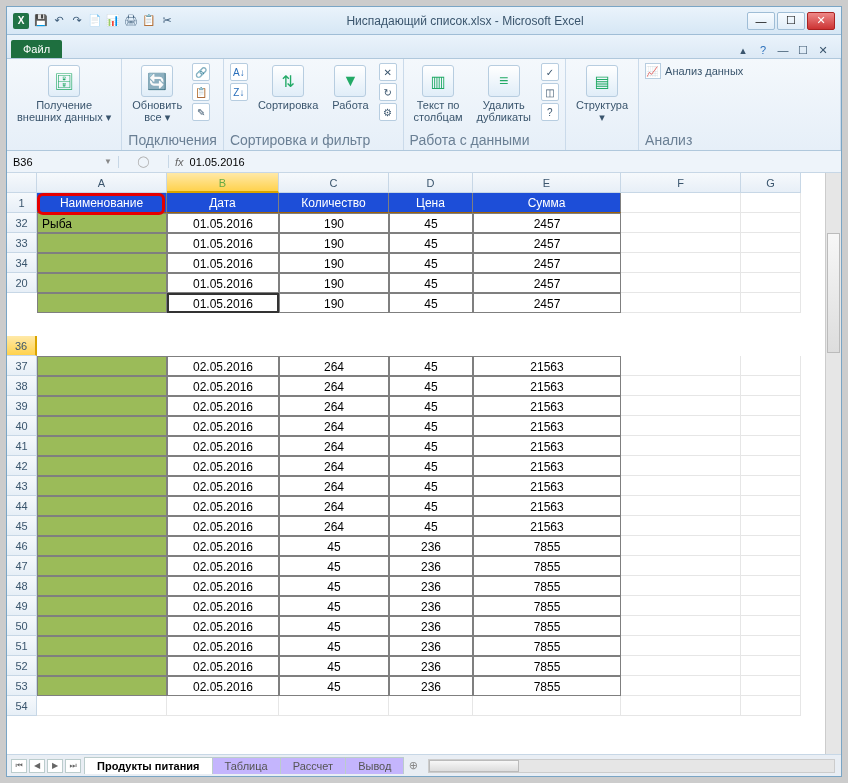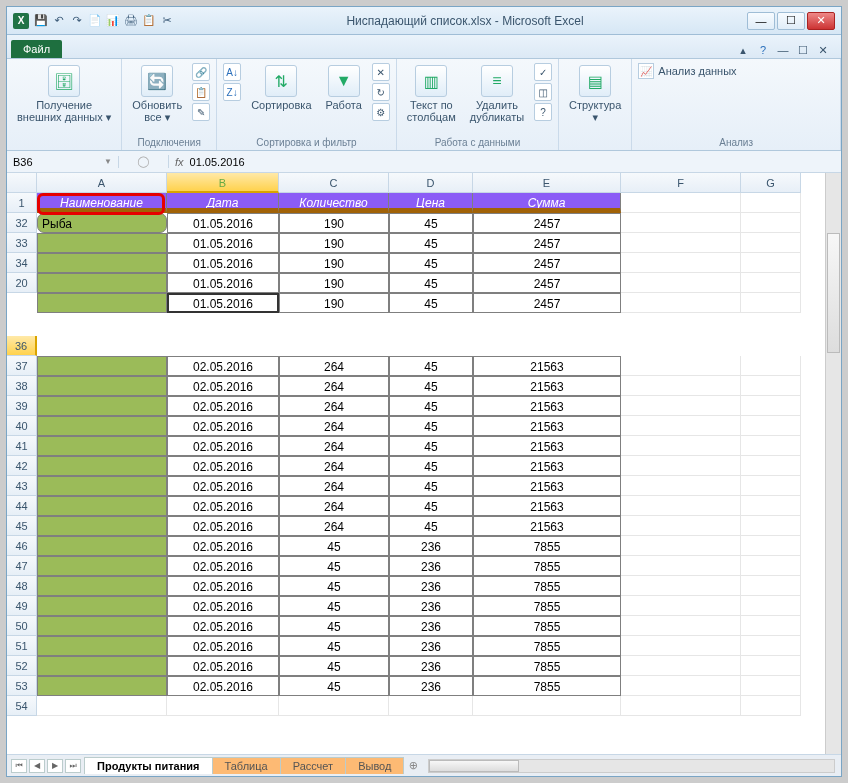--- a/index.html
+++ b/index.html
@@ -26,52 +26,52 @@
 .ribbon-tabs .help span { width: 16px; height: 16px; display: flex; align-items: center; justify-content: center; }
 
 .ribbon { height: 92px; background: linear-gradient(#f4f8fc,#e6eff8); border-bottom: 1px solid #b0c8dc; display: flex; font-size: 11px; color: #3a556d; }
 .grp { border-right: 1px solid #cadaea; padding: 4px 6px 2px; display: flex; flex-direction: column; justify-content: space-between; }
 .grp .row { display: flex; align-items: flex-start; gap: 6px; }
 .grp .bigbtn { display: flex; flex-direction: column; align-items: center; gap: 2px; padding: 2px 4px; }
 .grp .bigbtn .ic { width: 32px; height: 32px; background: linear-gradient(#fff,#e0edf8); border: 1px solid #b7cde0; border-radius: 3px; display: flex; align-items: center; justify-content: center; font-size: 16px; color: #2a6; }
 .grp .bigbtn .lbl { text-align: center; line-height: 1.1; }
 .grp .smcol { display: flex; flex-direction: column; gap: 2px; }
 .grp .smcol span { width: 18px; height: 18px; border: 1px solid #b7cde0; background: #fff; border-radius: 2px; display: flex; align-items: center; justify-content: center; font-size: 10px; }
-.grp .title { text-align: center; font-size: 10px; color: #6a7f94; padding-top: 2px; }
+.grp .title { font-size: 14px; color: #6a7f94; padding-top: 2px; }
 .grp .chk { display: flex; align-items: center; gap: 4px; font-size: 11px; }
 .grp .chk .ic-sm { width: 16px; height: 16px; background: #fff; border: 1px solid #b7cde0; display: flex; align-items: center; justify-content: center; font-size: 10px; }
 
 .namebox-row { height: 22px; background: #eef4fa; border-bottom: 1px solid #c7d7e6; display: flex; align-items: center; font-size: 11px; }
 .namebox { width: 112px; border-right: 1px solid #c7d7e6; padding: 0 6px; display: flex; align-items: center; justify-content: space-between; }
 .namebox .dd { color: #888; font-size: 8px; }
 .fx-area { display: flex; align-items: center; gap: 6px; padding: 0 6px; flex: 1; }
 .fx-area .fx { font-style: italic; color: #666; }
 .fx-area .val { color: #000; }
 
 .grid-area { flex: 1; overflow: hidden; position: relative; background: #fff; }
 .grid { display: grid; grid-template-columns: 30px 130px 112px 110px 84px 148px 120px 60px; font-size: 12px; }
 .colhdr, .rowhdr, .corner { background: linear-gradient(#f6f9fc,#e7eff7); border-right: 1px solid #c7d7e6; border-bottom: 1px solid #c7d7e6; text-align: center; color: #3a556d; height: 20px; line-height: 20px; font-size: 11px; }
 .colhdr.sel { background: linear-gradient(#ffe9a8,#ffd24d); color: #6a4; border-bottom: 2px solid #d9a400; }
 .rowhdr { height: 20px; }
 .rowhdr.sel { background: linear-gradient(#ffe9a8,#ffd24d); border-right: 2px solid #d9a400; margin-top: 43px; }
 .cell { border-right: 1px solid #d4d4d4; border-bottom: 1px solid #d4d4d4; height: 20px; line-height: 20px; padding: 0 4px; overflow: hidden; white-space: nowrap; }
-.cell.hdr { background: #8b5cf6; color: #fff; text-align: center; font-weight: normal; border-right: 1px solid #7f7f7f; border-bottom: 5px solid #a16207; font-style: italic; }
+.cell.hdr { background: #1d4ed8; color: #fff; text-align: center; font-weight: normal; border-right: 1px solid #7f7f7f; border-bottom: 1px solid #a16207; }
 .cell.green { background: #9bbb59; border: 1px solid #7f7f7f; }
 .cell.databox { text-align: center; border: 1px solid #7f7f7f; }
 .cell.blank { border-right: 1px solid #e6e6e6; border-bottom: 1px solid #e6e6e6; }
 .cell.activecell { outline: 2px solid #333; outline-offset: -2px; }
 
 .highlight-box { position: absolute; border: 3px solid #e60000; border-radius: 6px; pointer-events: none; }
 
 .sheet-tabs { height: 22px; background: #e9eef4; border-top: 1px solid #c7d7e6; display: flex; align-items: center; font-size: 11px; }
 .sheet-nav { display: flex; gap: 2px; padding: 0 4px; }
 .sheet-nav span { width: 16px; height: 14px; background: #fff; border: 1px solid #bcc; display: flex; align-items: center; justify-content: center; font-size: 8px; color: #666; }
 .stab { padding: 2px 12px; background: #fff; border: 1px solid #bcc; border-bottom: none; margin-left: -1px; position: relative; }
 .stab.active { background: #fff; font-weight: bold; z-index: 1; }
-.stab.inactive { background: #fdba74; color: #555; }
+.stab.inactive { background: #c4b5fd; color: #555; }
 .hscroll { flex: 1; margin: 0 6px; height: 14px; background: #e6e6e6; border: 1px solid #ccc; position: relative; }
 .hscroll .thumb { position: absolute; left: 0; width: 90px; top: 0; bottom: 0; background: linear-gradient(#f7f7f7,#ddd); border: 1px solid #bbb; }
 
 .statusbar { height: 22px; background: linear-gradient(#eaf3fb,#d6e7f5); border-top: 1px solid #b0c8dc; display: flex; align-items: center; font-size: 11px; color: #3a556d; padding: 0 8px; gap: 12px; }
 .statusbar .spacer { flex: 1; }
 .statusbar .viewbtns span { width: 18px; height: 14px; display: inline-flex; align-items: center; justify-content: center; border: 1px solid #bcc; background: #fff; margin-left: -1px; font-size: 9px;}
 .statusbar .zoom { display: flex; align-items: center; gap: 4px; }
 .statusbar .zoom .track { width: 90px; height: 4px; background: #ccd; position: relative; }
 .statusbar .zoom .track .thumb { position: absolute; left: 44px; top: -4px; width: 6px; height: 12px; background: #eee; border: 1px solid #999; }
 
@@ -229,21 +229,21 @@
           <div class="colhdr">G</div>
           <div class="rowhdr">1</div>
           <div class="cell hdr">Наименование</div>
           <div class="cell hdr">Дата</div>
           <div class="cell hdr">Количество</div>
           <div class="cell hdr">Цена</div>
           <div class="cell hdr">Сумма</div>
           <div class="cell blank"></div>
           <div class="cell blank"></div>
           <div class="rowhdr">32</div>
-          <div class="cell green" style="color: rgb(0, 0, 0); text-align: left; border-radius: 7px;">Рыба</div>
+          <div class="cell green" style="color: rgb(0, 0, 0); text-align: left;">Рыба</div>
           <div class="cell databox">01.05.2016</div>
           <div class="cell databox">190</div>
           <div class="cell databox">45</div>
           <div class="cell databox">2457</div>
           <div class="cell blank"></div>
           <div class="cell blank"></div>
           <div class="rowhdr">33</div>
           <div class="cell green"></div>
           <div class="cell databox">01.05.2016</div>
           <div class="cell databox">190</div>

